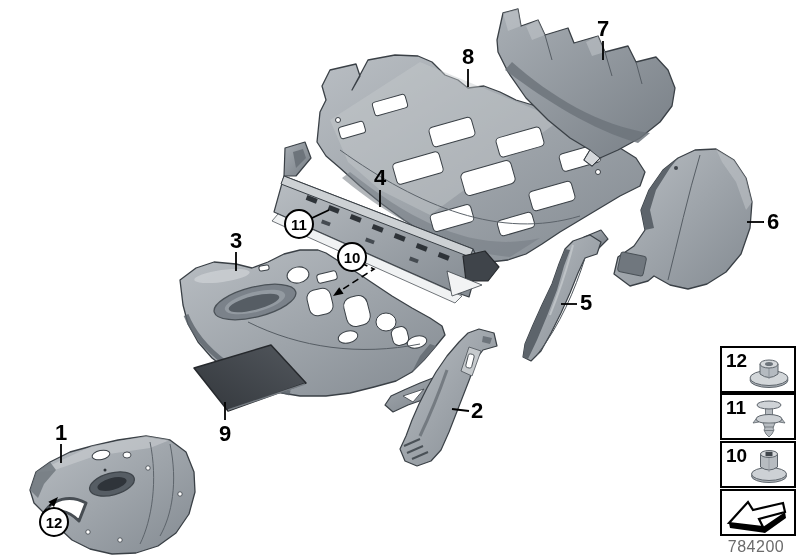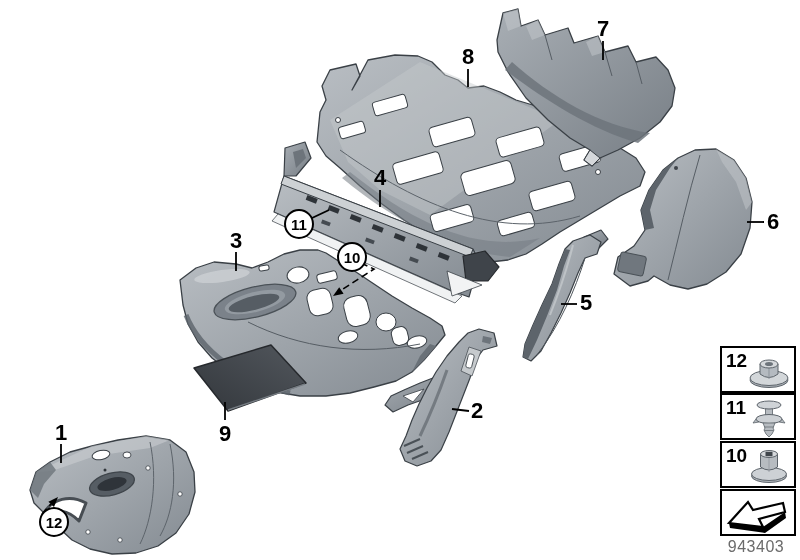--- a/index.html
+++ b/index.html
@@ -263,15 +263,15 @@
     <ellipse cx="22" cy="9" rx="8.5" ry="3.5" fill="#d6d9dc" stroke="#5d646b"></ellipse>
     <rect x="18.5" y="6.8" width="7" height="4.4" fill="#40464c" stroke="none"></rect>
   </svg>
 </div>
 <div class="lg-box" style="top:489px">
   <svg class="lg-arrow-svg" width="72" height="43" viewBox="0 0 72 43">
     <path d="M7,32 L41,36 L63,21 L64,27 L43,42 L8,37 Z" fill="#000"></path>
     <path d="M7,32 L26,11 L31,19 L61,12 L63,21 L37,28 L41,36 Z" fill="#fff" stroke="#000" stroke-width="2.2" stroke-linejoin="miter"></path>
   </svg>
 </div>
-<div id="diag-num">943403</div>
+<div id="diag-num">784200</div>
 
 </div>
 
 </body></html>

